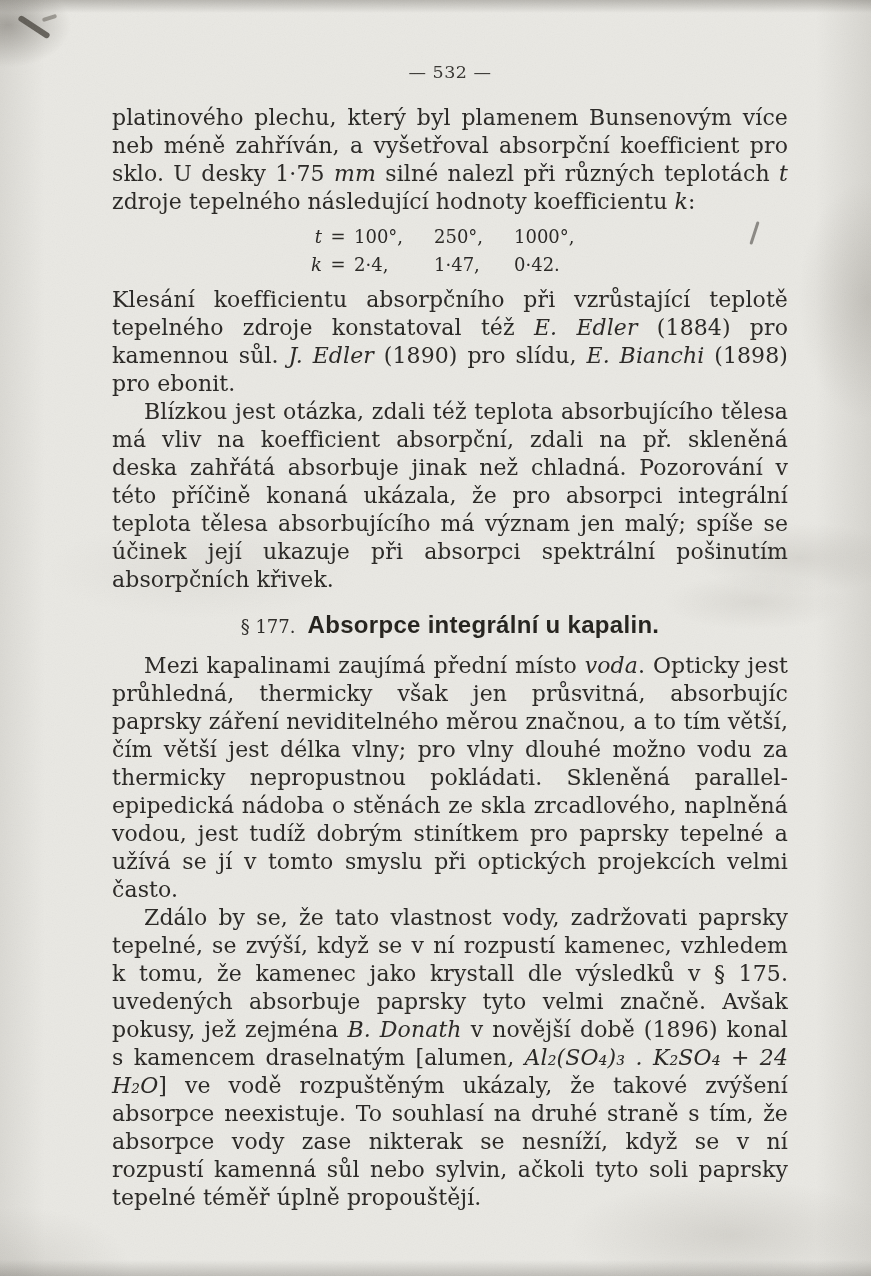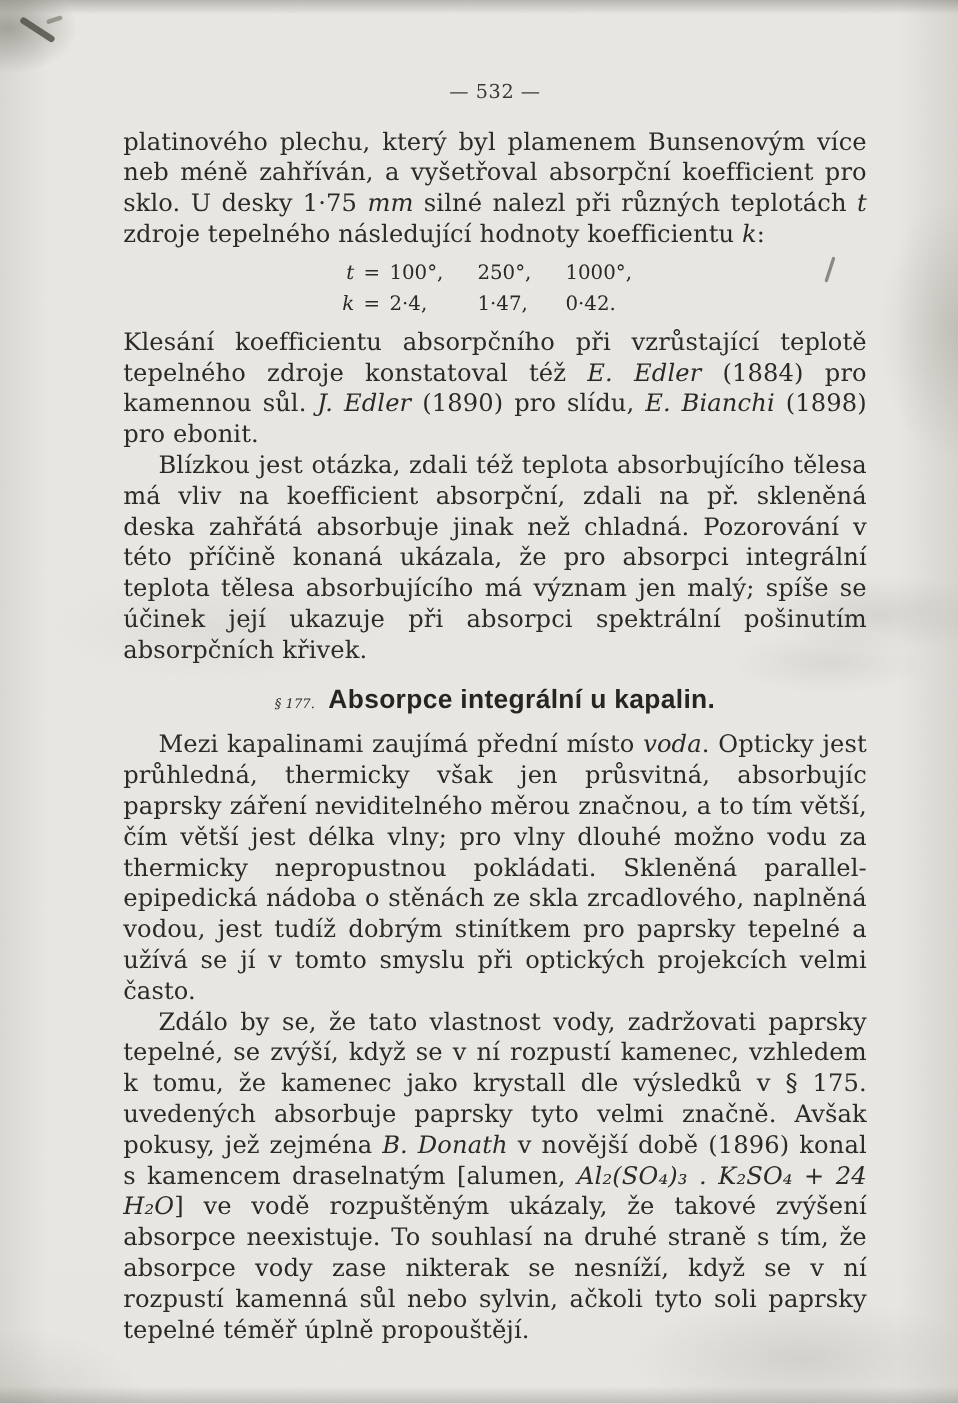--- a/index.html
+++ b/index.html
@@ -19,41 +19,41 @@
       radial-gradient(ellipse 130px 40px at 755px 602px, rgba(112,106,96,0.12), rgba(112,106,96,0) 70%),
       radial-gradient(ellipse 230px 80px at 730px 1235px, rgba(102,96,86,0.16), rgba(102,96,86,0) 70%),
       radial-gradient(ellipse 160px 90px at 20px 1270px, rgba(102,96,86,0.14), rgba(102,96,86,0) 70%),
       radial-gradient(ellipse 90px 60px at 8px 25px, rgba(70,65,57,0.38), rgba(70,65,57,0) 70%),
       radial-gradient(ellipse 220px 70px at 200px 570px, rgba(115,109,99,0.08), rgba(115,109,99,0) 70%),
       linear-gradient(to bottom, rgba(72,68,61,0.30), rgba(72,68,61,0) 13px),
       linear-gradient(to top, rgba(72,68,61,0.26), rgba(72,68,61,0) 16px),
       linear-gradient(to left, rgba(84,79,70,0.13), rgba(84,79,70,0) 55px),
       linear-gradient(to right, rgba(84,79,70,0.10), rgba(84,79,70,0) 45px);
   }
-  .text-block { position:absolute; left:112px; top:74px; width:676px; }
+  .text-block { position:absolute; left:112px; top:62px; width:676px; }
   .page-number {
     text-align:center; font-size:17.5px; color:#35332f;
     letter-spacing:0.5px; margin-bottom:22px;
   }
   .para {
     margin:0; font-size:22px; line-height:28px;
     text-align:justify; letter-spacing:0.1px;
   }
   .para.indent { text-indent:32px; }
   .it { font-style:italic; }
   .equation {
     position:relative; margin:7px 0; padding-left:196px;
     font-size:18px; line-height:28px;
   }
   .eq-row { display:flex; align-items:baseline; }
   .eq-lhs { font-style:italic; width:14px; text-align:right; }
   .eq-sign { width:32px; text-align:center; }
   .eq-val { width:80px; }
   .heading { margin:17px 0 13px; text-align:center; }
-  .h-prefix { font-size:12px; margin-right:7px; color:#2b2926;font-style:italic; }
+  .h-prefix { font-size:18px; margin-right:7px; color:#2b2926; }
   .h-title {
     font-family:"Liberation Sans", sans-serif; font-weight:bold;
     font-size:24px; letter-spacing:0.3px; color:#211f1a;
   }
   .corner-mark {
     position:absolute; left:16px; top:24px; width:36px; height:6px;
     border-radius:3px; background:#514d46; transform:rotate(33deg); opacity:0.85;
   }
   .corner-mark2 {
     position:absolute; left:42px; top:16px; width:15px; height:4px;

